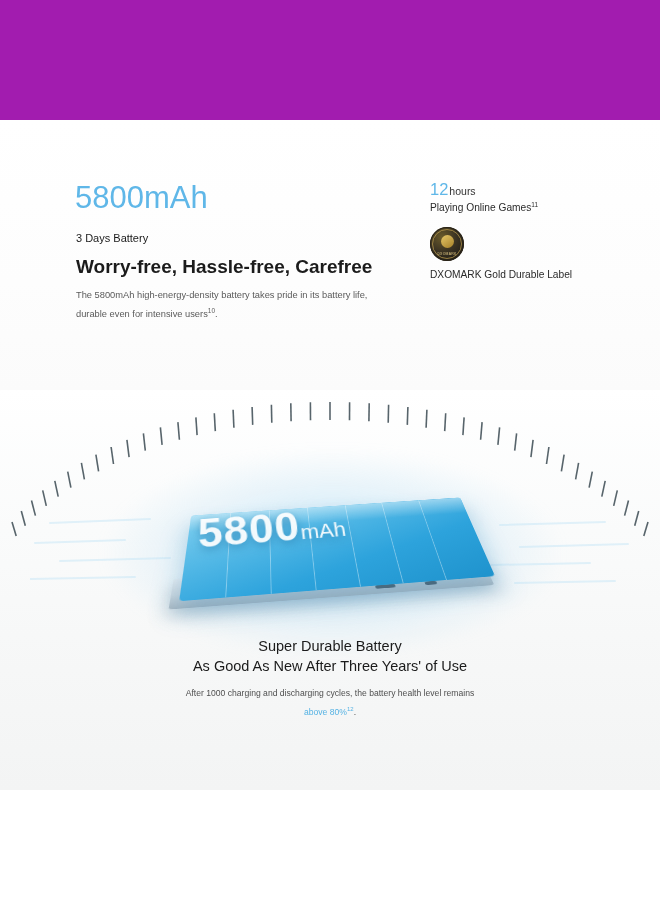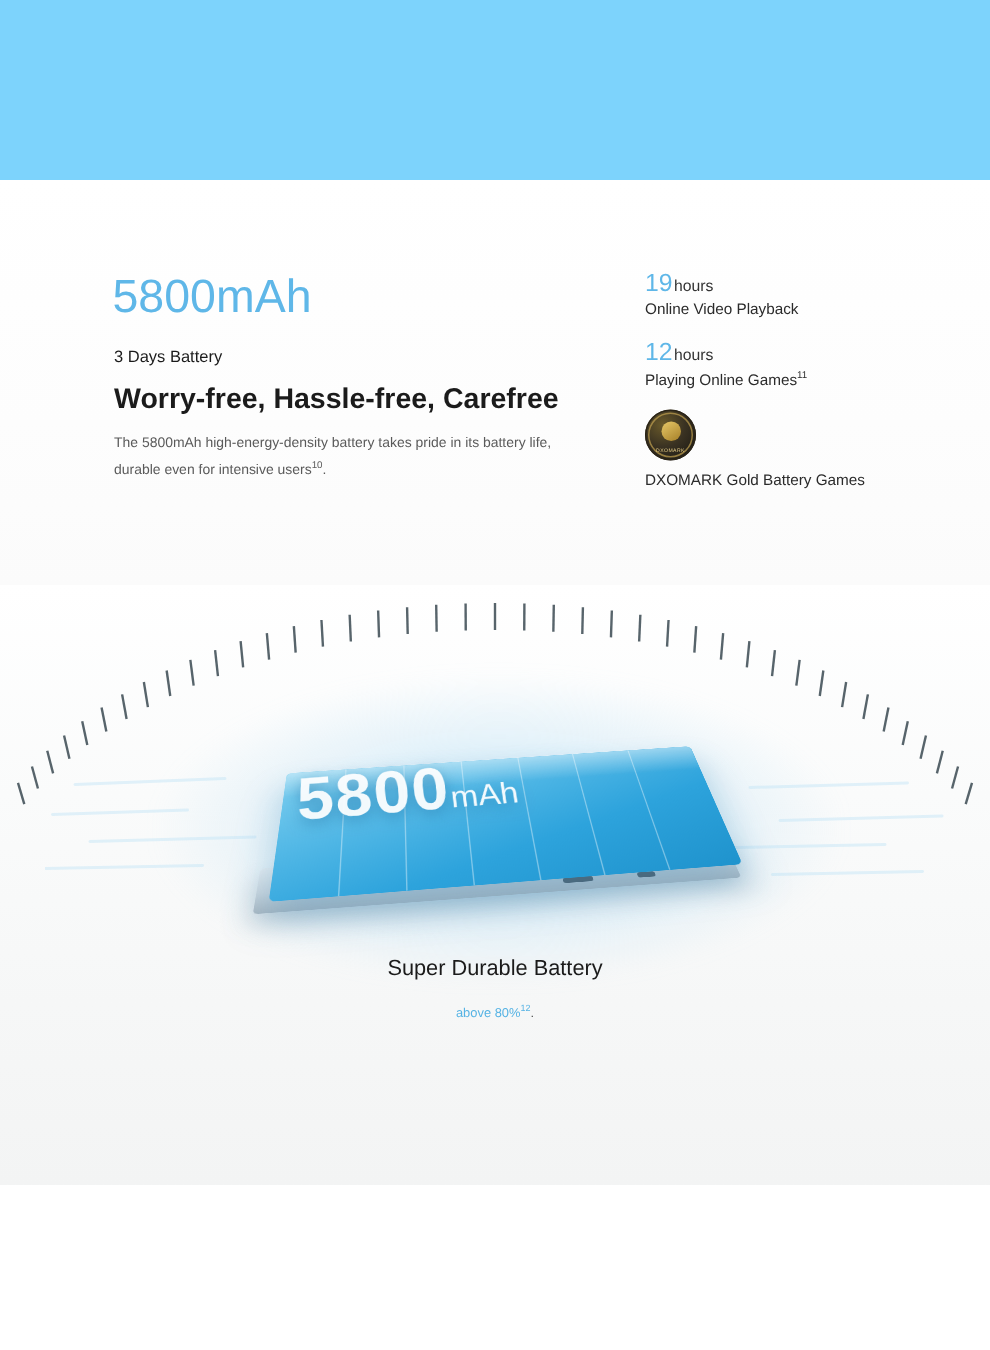--- a/index.html
+++ b/index.html
@@ -11,21 +11,21 @@
     width: 660px;
     height: 900px;
     font-family: "Liberation Sans", sans-serif;
     color: #222;
     overflow: hidden;
   }
   .page {
     position: relative;
     width: 660px;
     height: 788px;
-    background: #7dd3fc;
+    background: #a21caf;
   }
 
   
   .top-section {
     position: absolute;
     left: 0;
     top: 120px;
     width: 660px;
     height: 270px;
     background: linear-gradient(180deg, #ffffff 0%, #fdfdfd 60%, #fbfbfb 100%);
@@ -314,41 +314,35 @@
     <div class="headline">5800mAh</div>
     <div class="subline1">3 Days Battery</div>
     <div class="subline2">Worry-free, Hassle-free, Carefree</div>
 
     <div class="body-copy">
       <span>The 5800mAh high-energy-density battery takes pride in its battery life, durable even for intensive users</span><sup>10</sup><span>.</span>
     </div>
 
     <div class="stats">
 
-      <div class="stat">
-        <div>
-          <span class="stat-num">19</span><span class="stat-unit">hours</span>
-        </div>
-        <div class="stat-label">Online Video Playback</div>
-      </div>
 
       <div class="stat">
         <div>
           <span class="stat-num">12</span><span class="stat-unit">hours</span>
         </div>
         <div class="stat-label"><span>Playing Online Games</span><sup>11</sup></div>
       </div>
 
       <div class="badge-row">
         <div class="dxo-badge">
           <div class="inner-ring"></div>
           <div class="gold-dot"></div>
           <div class="badge-text">DXOMARK</div>
         </div>
-        <div class="badge-caption">DXOMARK Gold Battery Games</div>
+        <div class="badge-caption">DXOMARK Gold Durable Label</div>
       </div>
 
     </div>
   </div>
 
   <div class="hero">
 
     <svg class="arc" viewBox="0 0 660 260">
       <g stroke="#3b4a52" stroke-width="1.6" stroke-linecap="butt" opacity="0.85">
         <line x1="330.0" y1="12.0" x2="330.0" y2="30.0"></line>
@@ -427,19 +421,21 @@
         <div class="cell" style="left:84%"></div>
       </div>
 
       <div class="mah-text">
         <span>5800</span><span class="unit">mAh</span>
       </div>
     </div>
 
     <div class="caption">
       <div class="cap-line1">Super Durable Battery</div>
+      <div class="cap-line2">As Good As New After Three Years' of Use</div>
       <div class="cap-body">
+        <div>After 1000 charging and discharging cycles, the battery health level remains</div>
         <div><span class="highlight">above 80%</span><sup class="highlight">12</sup><span>.</span></div>
       </div>
     </div>
 
   </div>
 </div>
 
 </body></html>

